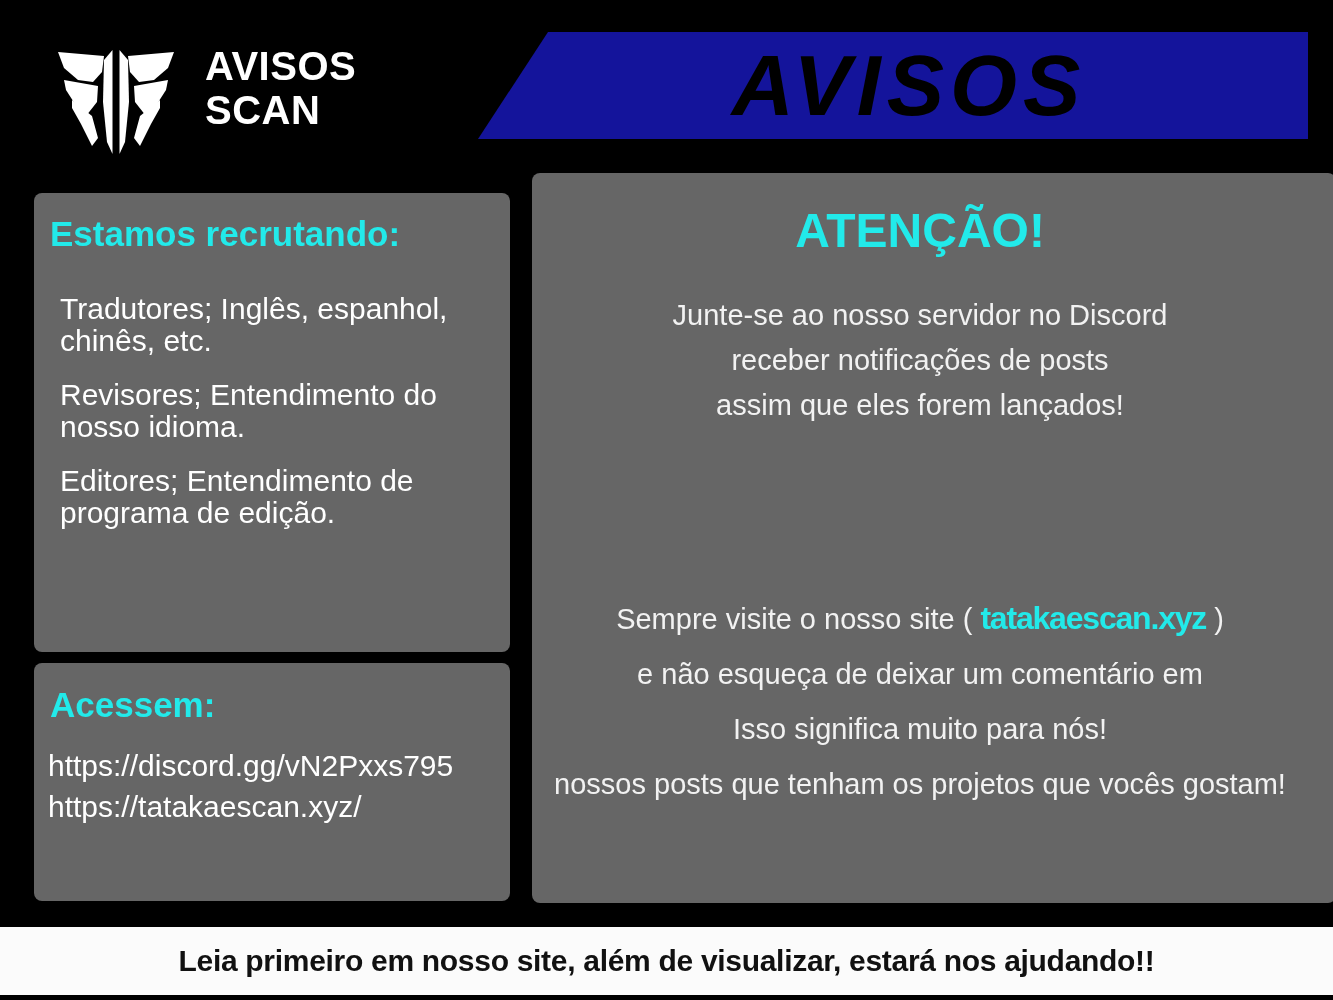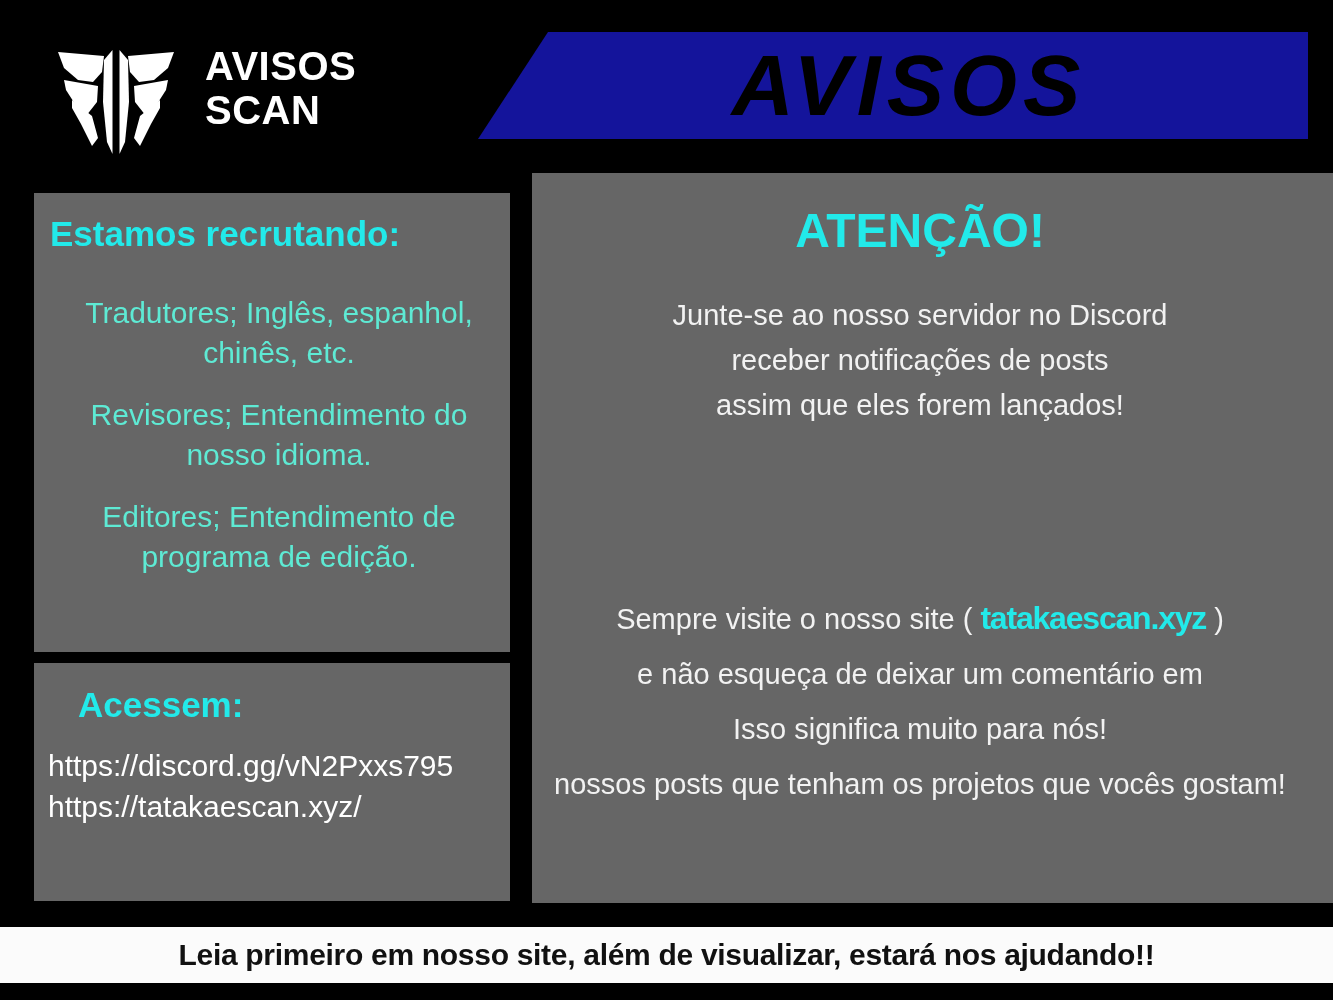--- a/index.html
+++ b/index.html
@@ -67,20 +67,21 @@
     font-style: italic;
     letter-spacing: 6px;
     font-family: "Liberation Sans", sans-serif;
     transform: translateX(16px);
   }
 
   
   .panel {
     position: absolute;
     background: #666666;
+    border-radius: 8px;
   }
   #panel-recruit {
     left: 34px; top: 193px;
     width: 476px; height: 459px;
   }
   #panel-access {
     left: 34px; top: 663px;
     width: 476px; height: 238px;
   }
   #panel-attention {
@@ -96,37 +97,35 @@
   #recruit-heading {
     position: absolute;
     left: 16px; top: 21px;
     font-size: 35px;
     line-height: 40px;
   }
   #recruit-list {
     position: absolute;
     left: 16px; top: 100px;
     width: 448px;
-    color: #5eead4;
+    color: #ffffff;
     font-size: 30px;
-    line-height: 40px;
-    text-align: center;
+    line-height: 32px;
   }
   #recruit-list .recruit-item {
     display: block;
     margin-bottom: 22px;
     padding-left: 10px;
   }
 
   #access-heading {
     position: absolute;
     left: 16px; top: 22px;
     font-size: 35px;
     line-height: 40px;
-    margin-left: 28px;
   }
   #access-links {
     position: absolute;
     left: 14px; top: 82px;
     width: 450px;
     color: #ffffff;
     font-size: 30px;
     line-height: 41px;
   }
   #access-links .access-link { display: block; }
@@ -166,21 +165,21 @@
     color: #22eaea;
     font-weight: bold;
     letter-spacing: -1.2px;
     font-size: 32px;
   }
 
   
   #footer-bar {
     position: absolute;
     left: 0; top: 927px;
-    width: 1333px; height: 56px;
+    width: 1333px; height: 68px;
     background: #fbfbfb;
     display: flex;
     align-items: center;
     justify-content: center;
     text-align: right;
   }
   #footer-text {
     color: #111111;
     font-size: 30px;
     font-weight: bold;

